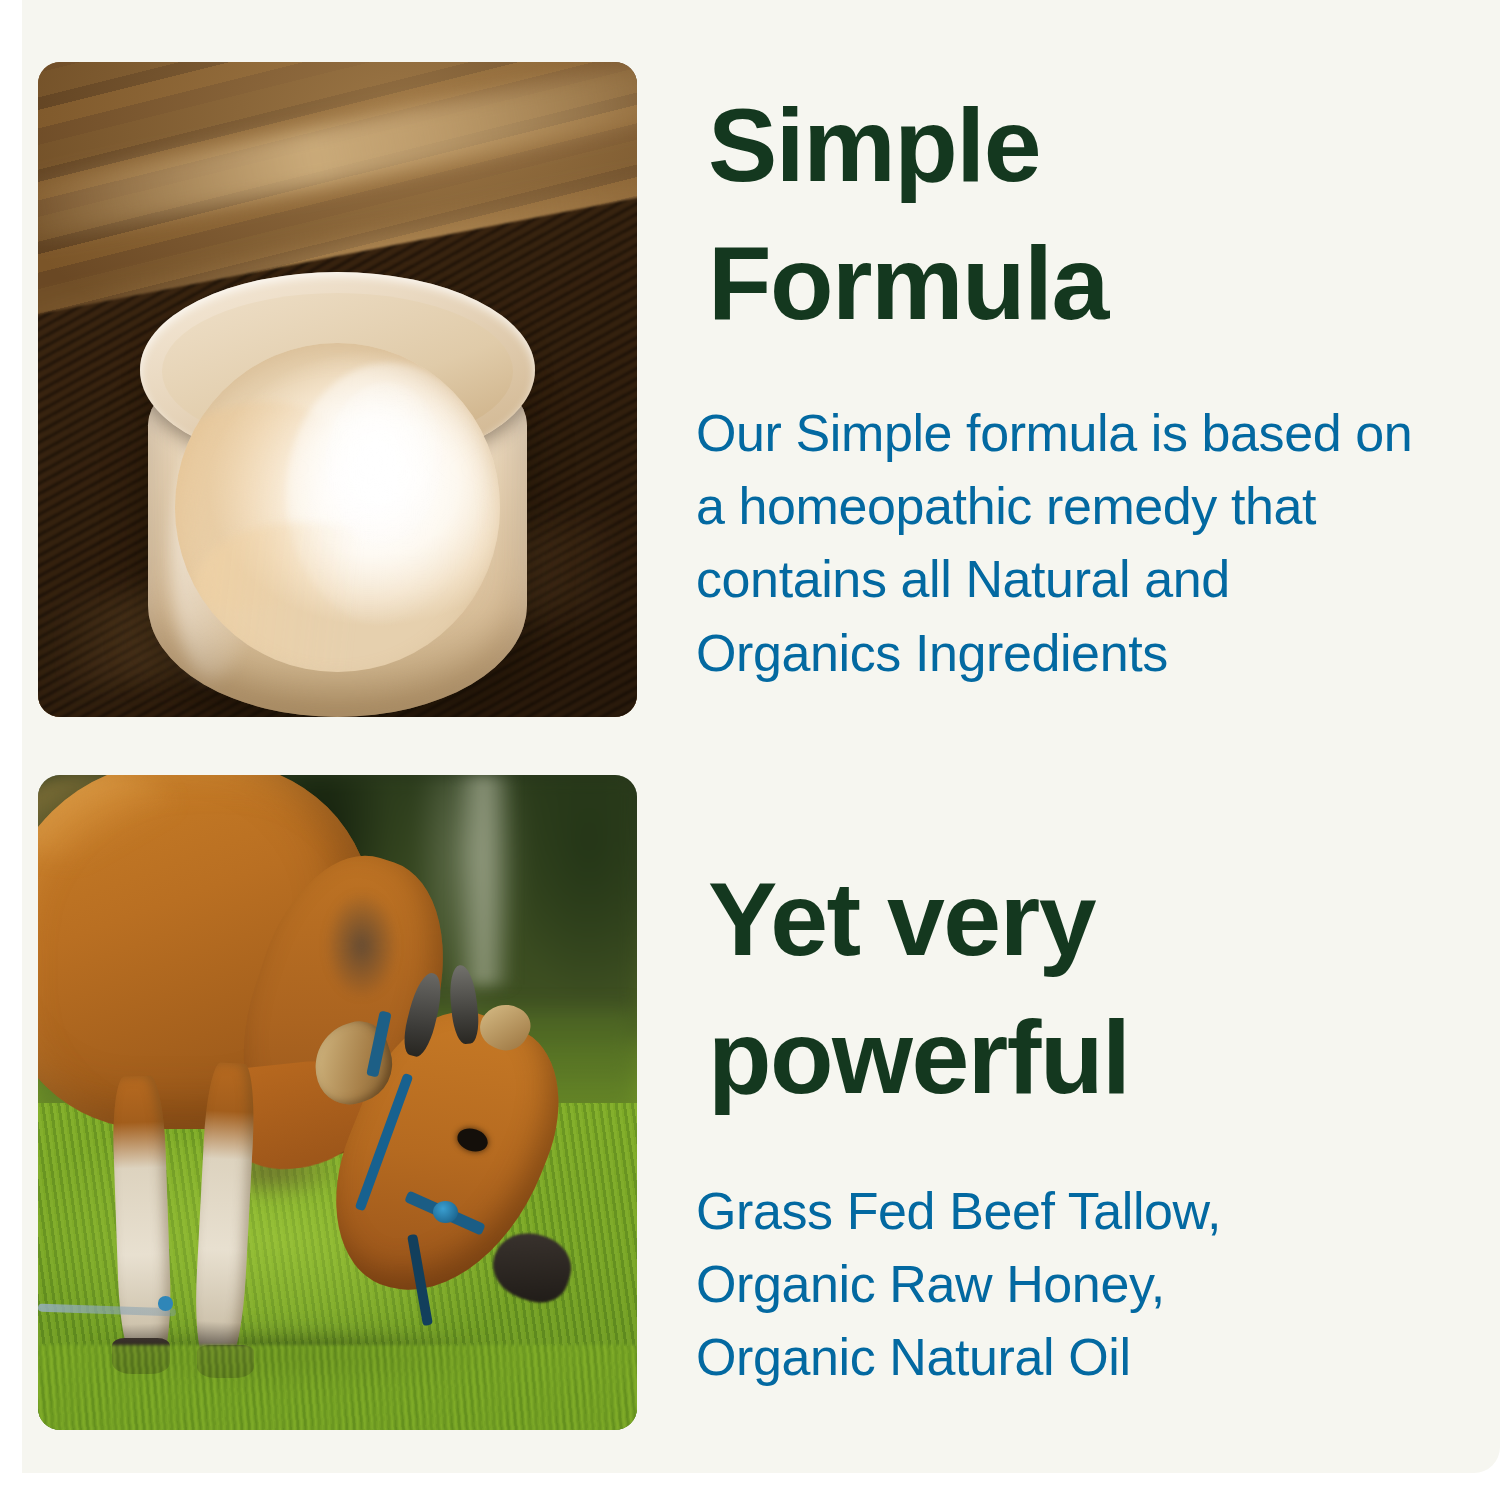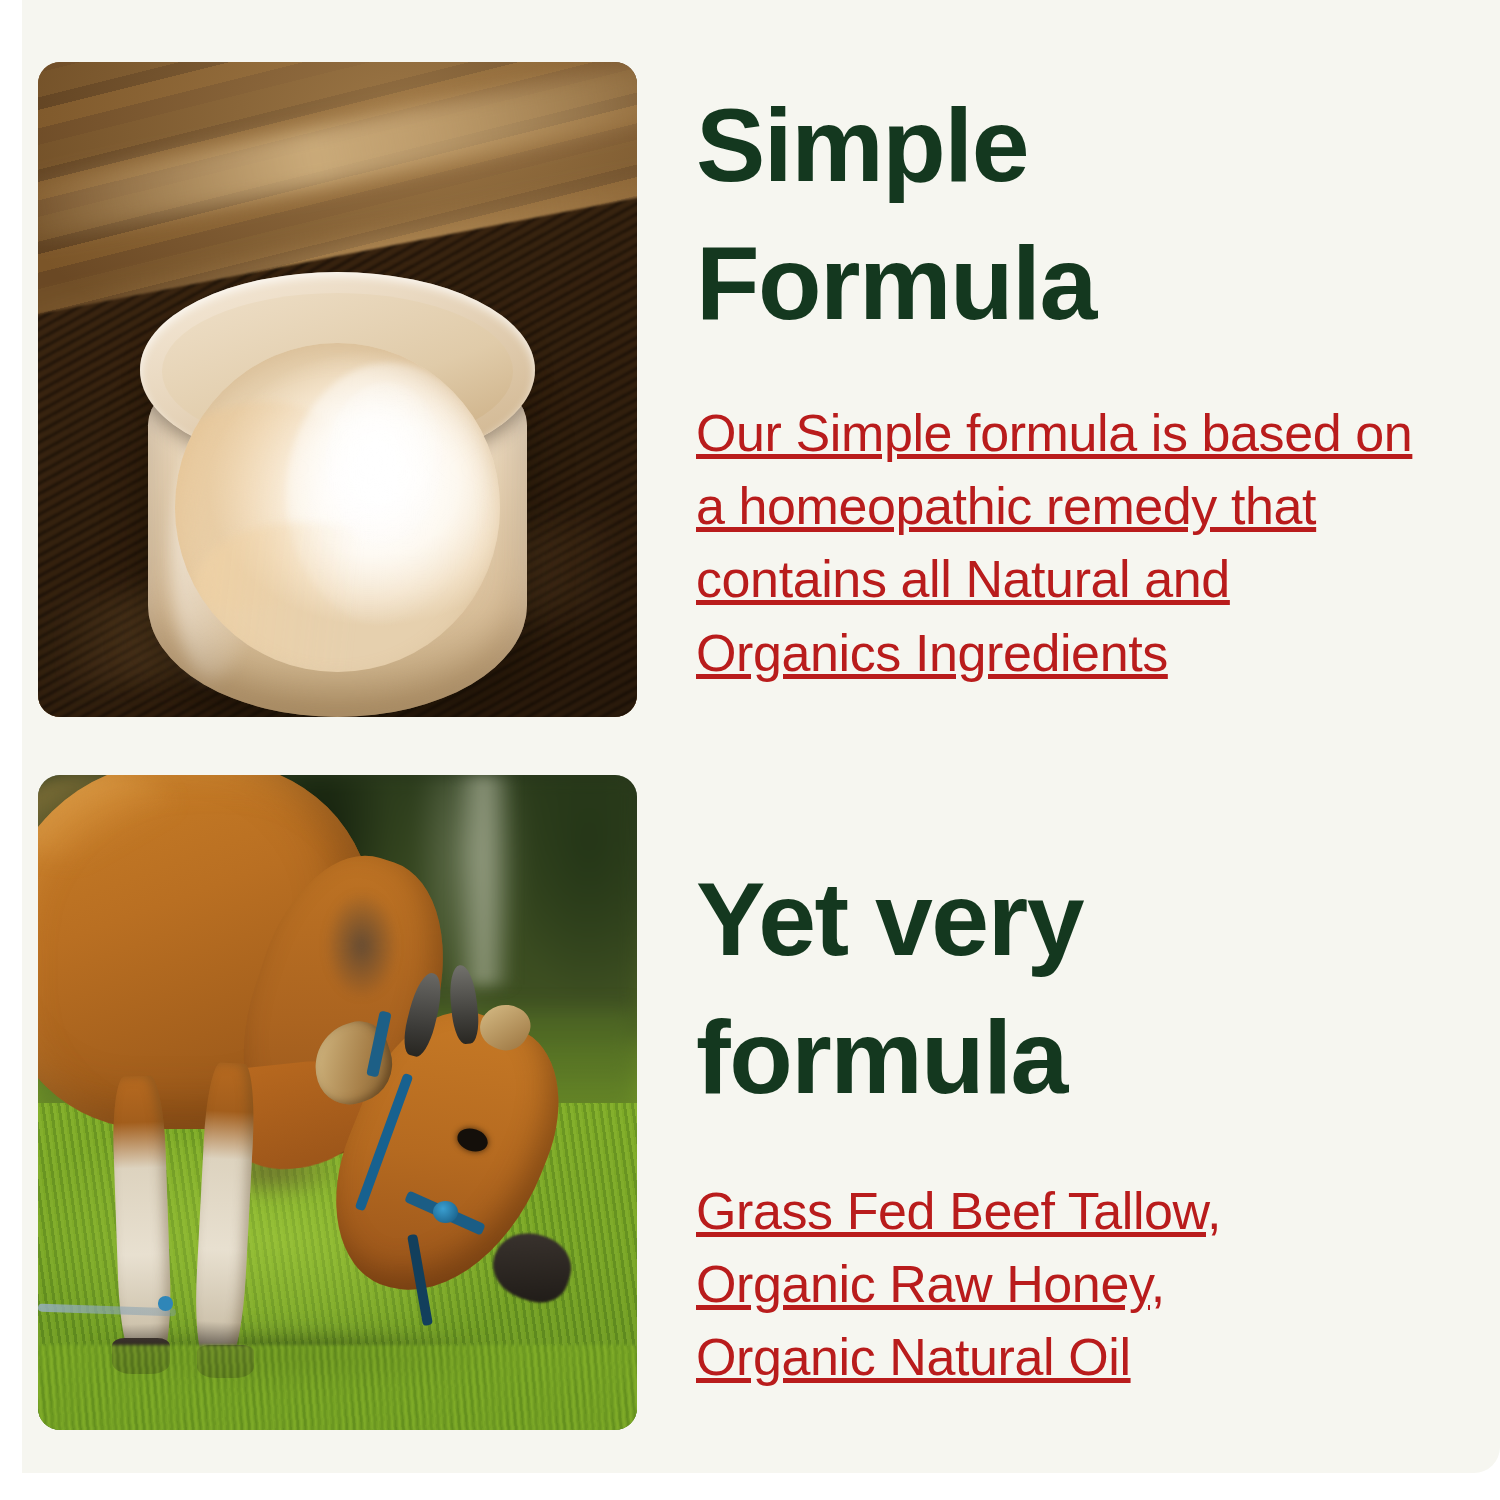--- a/index.html
+++ b/index.html
@@ -63,33 +63,32 @@
     width: 730px;
     position: relative;
   }
 
   .headline {
     font-size: 104px;
     font-weight: bold;
     line-height: 1.33;
     color: #14381f;
     letter-spacing: -1.5px;
-    margin: 0;
+    margin: 12px;
     white-space: pre-line;
   }
 
   .bodytext {
     font-size: 52px;
     font-weight: normal;
     line-height: 1.41;
-    color: #b91c1c;
+    color: #0369a1;
     letter-spacing: -0.4px;
     margin: 0;
     white-space: pre-line;
-    text-decoration: underline;
   }
 
   .block-1 .headline { margin-top: 14px; }
   .block-1 .bodytext { margin-top: 44px; }
   .block-2 .headline { margin-top: 75px; }
   .block-2 .bodytext { margin-top: 48px; }
 
   
   .jar-scene {
     position: absolute;
@@ -627,20 +626,20 @@
         <div class="rope rope-d"></div>
         <div class="rope-ground"></div>
         <div class="rope-dot"></div>
 
         <div class="grass-fore"></div>
       </div>
     </div>
 
     <div class="text-col block-2">
       <h2 class="headline">Yet very
-formula</h2>
+powerful</h2>
       <p class="bodytext">Grass Fed Beef Tallow,
 Organic Raw Honey,
 Organic Natural Oil</p>
     </div>
   </div>
 
 </div>
 
 </body></html>

